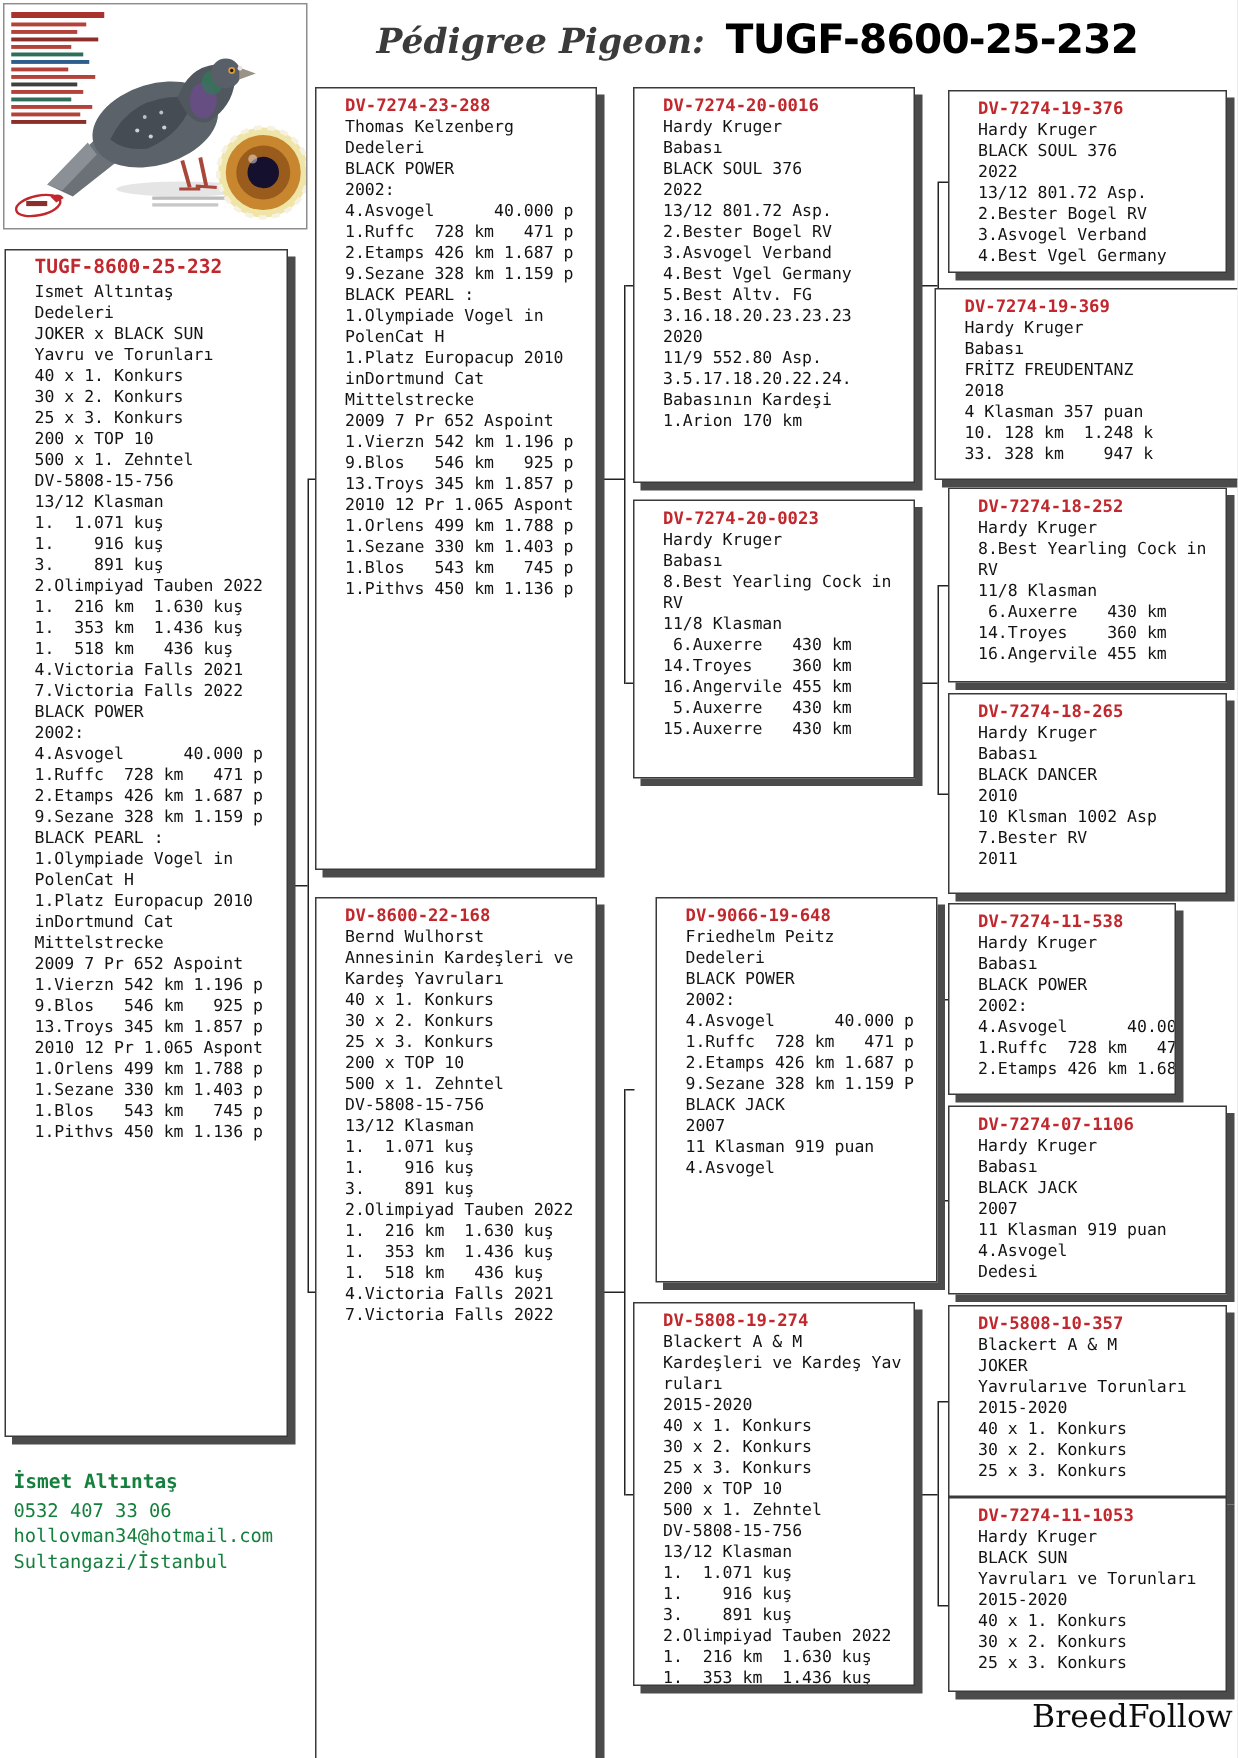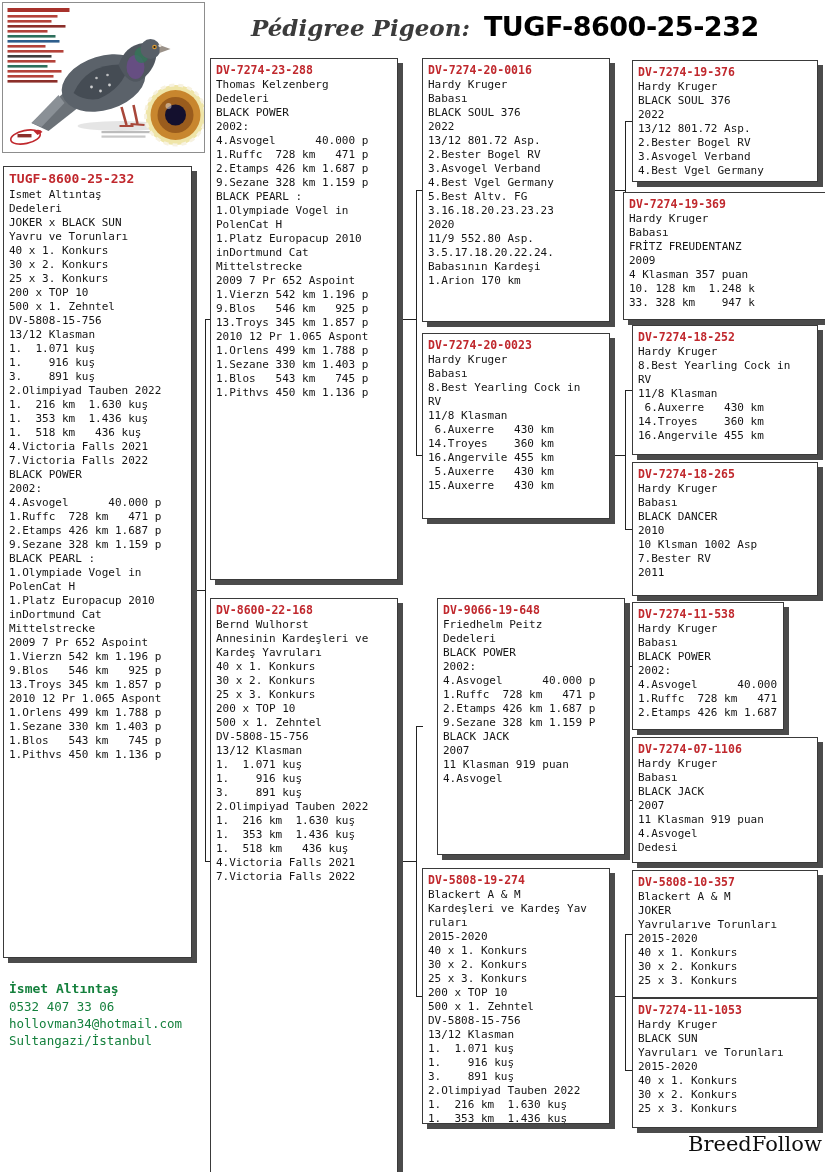--- a/index.html
+++ b/index.html
@@ -7,21 +7,21 @@
         font-family:"DejaVu Sans",sans-serif;border-bottom:2px solid #9a9a9a;border-right:1px solid #c9c9c9;}
   
   .photo{position:absolute;left:2px;top:2px;width:201px;height:149px;border:1px solid #8d8d8d;
          background:#fff;overflow:hidden;}
   
   .titlebar{position:absolute;left:211px;top:11px;display:flex;align-items:baseline;white-space:nowrap;margin-left:40px;}
   .tprefix{font-family:"DejaVu Serif",serif;font-style:italic;font-weight:600;font-size:23px;color:#3b3b3b;}
   .tring{font-family:"DejaVu Sans",sans-serif;font-weight:bold;font-size:27px;color:#000;margin-left:14px;letter-spacing:-0.5px;}
   
   .pbox{position:absolute;background:#fff;border:1px solid #3a3a3a;box-shadow:5px 5px 0 #4b4b4b;
-        padding:3px 5px;box-sizing:border-box;overflow:hidden;}
+        padding:3px 19px;box-sizing:border-box;overflow:hidden;}
   .bid{font-family:"DejaVu Sans Mono",monospace;font-weight:bold;font-size:11.5px;line-height:16px;
        color:#c0282d;white-space:pre;}
   .b0 .bid{font-size:13px;line-height:18px;}
   .bline{font-family:"DejaVu Sans Mono",monospace;font-size:11px;line-height:14px;color:#141414;white-space:pre;}
   .b0{left:3px;top:166px;width:189px;height:792px}
   .b1{left:210px;top:58px;width:188px;height:522px}
   .b2{left:210px;top:598px;width:188px;height:654px}
   .b3{left:422px;top:58px;width:188px;height:264px}
   .b4{left:422px;top:333px;width:188px;height:186px}
   .b5{left:437px;top:598px;width:188px;height:257px}
@@ -362,21 +362,21 @@
         <div class="bline">3.Asvogel Verband</div>
         <div class="bline">4.Best Vgel Germany</div>
       </div>
   </div>
   <div class="pbox b8">
     <div class="bid">DV-7274-19-369</div>
     <div>
         <div class="bline">Hardy Kruger</div>
         <div class="bline">Babası</div>
         <div class="bline">FRİTZ FREUDENTANZ</div>
-        <div class="bline">2009</div>
+        <div class="bline">2018</div>
         <div class="bline">4 Klasman 357 puan</div>
         <div class="bline">10. 128 km  1.248 k</div>
         <div class="bline">33. 328 km    947 k</div>
       </div>
   </div>
   <div class="pbox b9">
     <div class="bid">DV-7274-18-252</div>
     <div>
         <div class="bline">Hardy Kruger</div>
         <div class="bline">8.Best Yearling Cock in</div>

